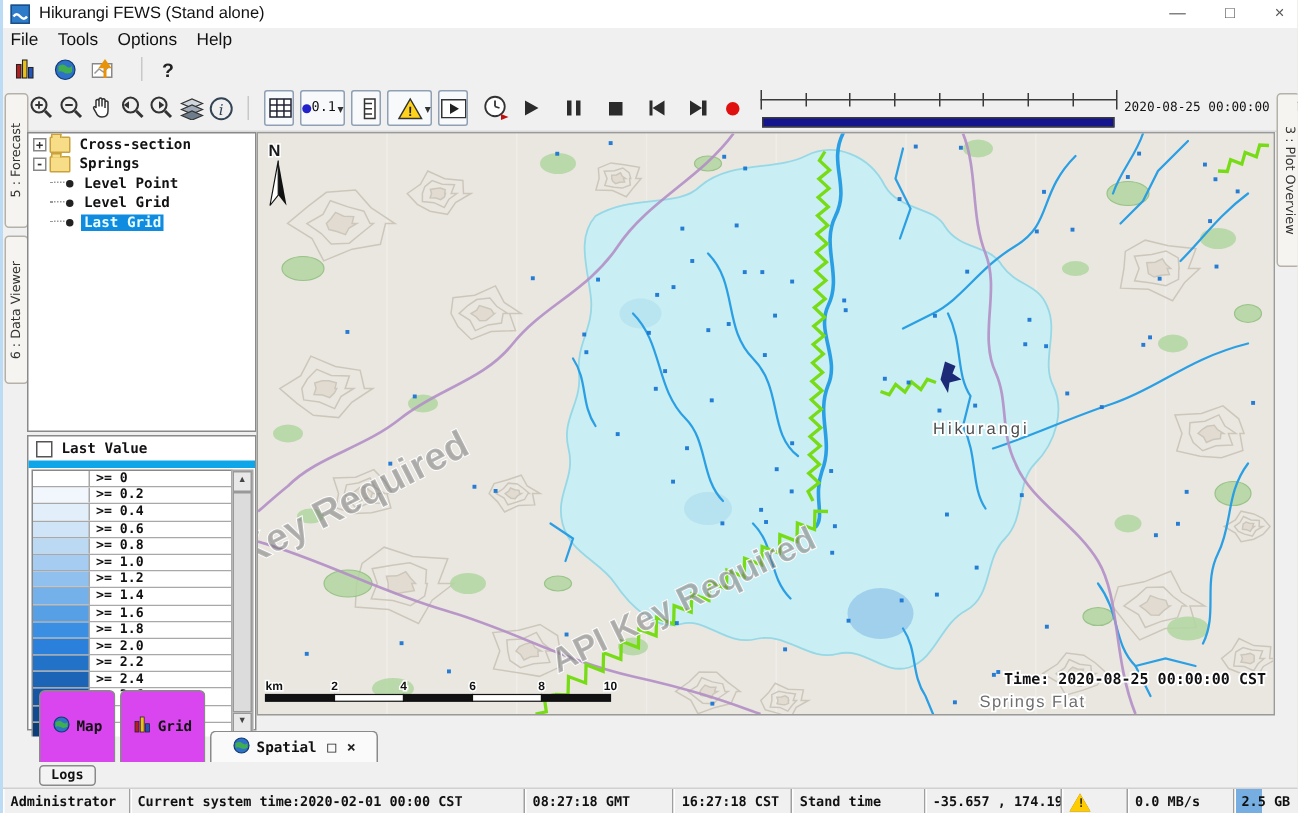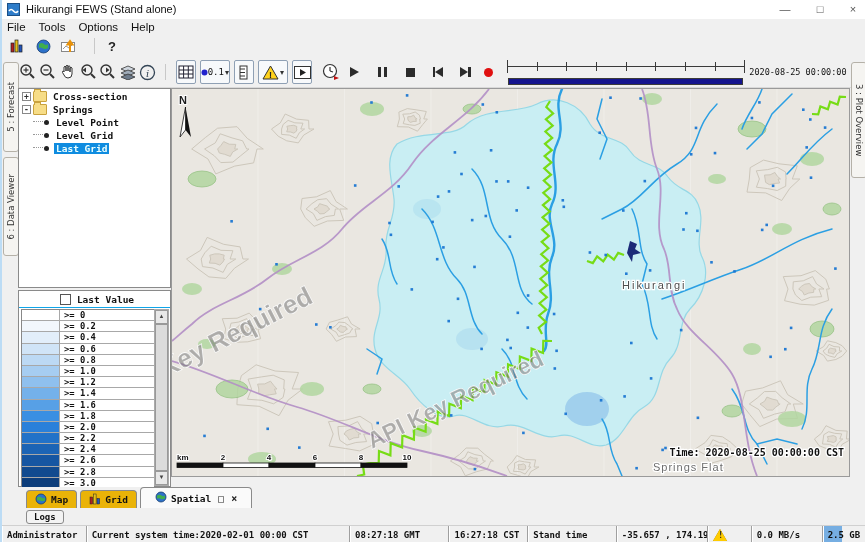--- a/index.html
+++ b/index.html
@@ -17,21 +17,21 @@
   #menubar{left:0;top:19px;width:100%;height:16px;background:#f0f0f0;display:flex;align-items:center;padding-left:5px;box-sizing:border-box;position:absolute;}
   .menu-item{font-size:11.5px;color:#111;padding:0 9px 0 0;margin-right:4px;}
   
   #toolbar1{left:0;top:35px;width:100%;height:22px;background:#f0f0f0;display:flex;align-items:center;padding-left:6px;box-sizing:border-box;position:absolute;}
   .tb1-icon{width:18px;height:16px;margin-right:8px;display:flex;align-items:center;justify-content:center;}
   .vsep{width:1px;height:16px;background:#c8c8c8;margin:0 8px;}
   #help-icon{font-size:13px;font-weight:bold;color:#222;}
   
   #toolbar2{left:16px;top:57px;width:849px;height:31px;background:#f0f0f0;display:flex;align-items:center;box-sizing:border-box;position:absolute;border-bottom:1px solid #d9d9d9;}
   .tb2-icon{width:21px;height:20px;margin:0 1px;display:flex;align-items:center;justify-content:center;}
-  .btn-bordered{border:1px solid #8fa0b4;background:#f7f9fb;border-radius:2px;width:24px;height:22px;margin:12px 2px;display:flex;align-items:center;justify-content:center;}
+  .btn-bordered{border:1px solid #8fa0b4;background:#f7f9fb;border-radius:2px;width:24px;height:22px;margin:12px 2px;display:flex;align-items:center;justify-content:flex-end;}
   .btn-wide{width:38px;}
   .drop-caret{font-size:8px;color:#333;margin-left:1px;}
   #marker-size-label{font-size:9px;color:#111;font-family:"DejaVu Sans Mono",monospace;}
   .t-play{width:0;height:0;border-left:9px solid #2b2b2b;border-top:5px solid transparent;border-bottom:5px solid transparent;}
   .t-pause{display:flex;gap:3px;}
   .t-pause i{width:3px;height:10px;background:#2b2b2b;}
   .t-stop{width:9px;height:9px;background:#2b2b2b;}
   .t-skip{display:flex;align-items:center;}
   .t-skip .bar{width:2.5px;height:10px;background:#2b2b2b;}
   .tri-l{width:0;height:0;border-right:8px solid #2b2b2b;border-top:5px solid transparent;border-bottom:5px solid transparent;}
@@ -56,37 +56,37 @@
   .tree-row{display:flex;align-items:center;height:12px;font-family:"DejaVu Sans Mono",monospace;font-size:9.5px;font-weight:bold;color:#111;margin:1px 0 1px 3px;white-space:nowrap;}
   .expander{width:9px;height:9px;border:1px solid #888;background:#fff;font-size:8px;line-height:7px;text-align:center;box-sizing:border-box;margin-right:2px;color:#333;}
   .folder{width:12px;height:9px;background:#f7dd87;border:1px solid #c9a23e;border-radius:1px;margin-right:4px;position:relative;}
   .folder:before{content:"";position:absolute;left:0;top:-3px;width:5px;height:2px;background:#f7dd87;border:1px solid #c9a23e;border-bottom:none;}
   .tree-row.lvl1{margin-left:14px;text-align:center;}
   .tree-conn{width:10px;height:1px;border-top:1px dotted #999;margin-right:1px;}
   .bullet{width:5px;height:5px;border-radius:50%;background:#222;margin-right:5px;}
   .tlabel{padding:0 2px;}
   .tlabel.sel{background:#0f8ce0;color:#eaffff;}
   #legend-panel{left:16px;top:290px;width:153px;height:197px;background:#fff;border:1px solid #8a8a8a;box-sizing:border-box;}
-  #lastvalue-row{display:flex;align-items:center;height:16px;border-bottom:1px solid #0ea5e9;padding-left:5px;justify-content:center;}
+  #lastvalue-row{display:flex;align-items:center;height:16px;border-bottom:5px solid #0ea5e9;padding-left:5px;}
   #lv-checkbox{width:9px;height:9px;border:1px solid #555;background:#fff;margin-right:6px;}
   #lv-label{font-family:"DejaVu Sans Mono",monospace;font-weight:bold;font-size:9.5px;color:#111;}
   #legend-body{position:relative;height:179px;overflow:hidden;}
   #legend-rows{position:absolute;left:2px;top:1px;right:15px;border:1px solid #888;}
   .lg-row{display:flex;height:10.2px;border-bottom:1px solid #a8a8a8;}
   .lg-swatch{width:37px;border-right:1px solid #a8a8a8;}
   .lg-label{flex:1;font-family:"DejaVu Sans Mono",monospace;font-weight:bold;font-size:8.8px;color:#111;padding-left:4px;line-height:10px;background:#fff;}
   #legend-scroll{position:absolute;right:1px;top:1px;width:13px;bottom:1px;border:1px solid #aaa;background:#f0f0f0;}
   .sc-arrow{position:absolute;left:0;width:11px;height:12px;background:#e8e8e8;border:1px solid #999;font-size:6px;text-align:center;line-height:11px;color:#444;}
   #sc-thumb{position:absolute;left:0;top:14px;bottom:14px;width:11px;background:#dcdcdc;border:1px solid #999;}
   
   #map-wrap{left:169px;top:88px;width:679px;height:389px;border:1px solid #9a9a9a;box-sizing:border-box;background:#eae7e1;}
   #map-wrap svg{display:block;}
   
   #tabbar{left:16px;top:487px;width:100%;height:21px;position:absolute;display:flex;align-items:flex-end;padding-left:8px;box-sizing:border-box;}
-  .btab{display:flex;align-items:center;gap:4px;border:1px solid #8a8a8a;border-bottom:none;border-radius:4px 4px 0 0;background:#eab308;height:17px;padding:0 8px;margin-right:3px;font-family:"DejaVu Sans Mono",monospace;font-weight:bold;font-size:9.5px;color:#111;}
+  .btab{display:flex;align-items:center;gap:4px;border:1px solid #8a8a8a;border-bottom:none;border-radius:4px 4px 0 0;background:#d946ef;height:17px;padding:15px 8px;margin-right:3px;font-family:"DejaVu Sans Mono",monospace;font-weight:bold;font-size:9.5px;color:#111;}
   .btab.active{background:#fafafa;height:20px;padding:0 14px;}
   .tab-ctl{font-size:10px;color:#222;margin-left:3px;}
   
   #logsrow{left:16px;top:508px;width:100%;height:17px;position:absolute;}
   #logs-btn{position:absolute;left:8px;top:2px;border:1px solid #8a8a8a;border-radius:3px;background:#f3f3f3;font-family:"DejaVu Sans Mono",monospace;font-weight:bold;font-size:9px;padding:1px 7px;color:#111;}
   
   #statusbar{left:0;top:525px;width:865px;height:17px;position:absolute;display:flex;background:#f0f0f0;border-top:1px solid #d0d0d0;}
   .st-cell{height:100%;box-sizing:border-box;border-right:1px solid #9f9f9f;border-left:1px solid #fff;display:flex;align-items:center;padding:0 4px;font-family:"DejaVu Sans Mono",monospace;font-weight:bold;font-size:9px;color:#111;white-space:nowrap;overflow:hidden;position:relative;}
   .st-cell.mem{background:linear-gradient(to right,#76aee2 0 42%,#f0f0f0 42%);}
   .warn-tri{width:0;height:0;border-left:7px solid transparent;border-right:7px solid transparent;border-bottom:12px solid #ffcc00;position:relative;filter:drop-shadow(0 0 0.5px #886600);}

